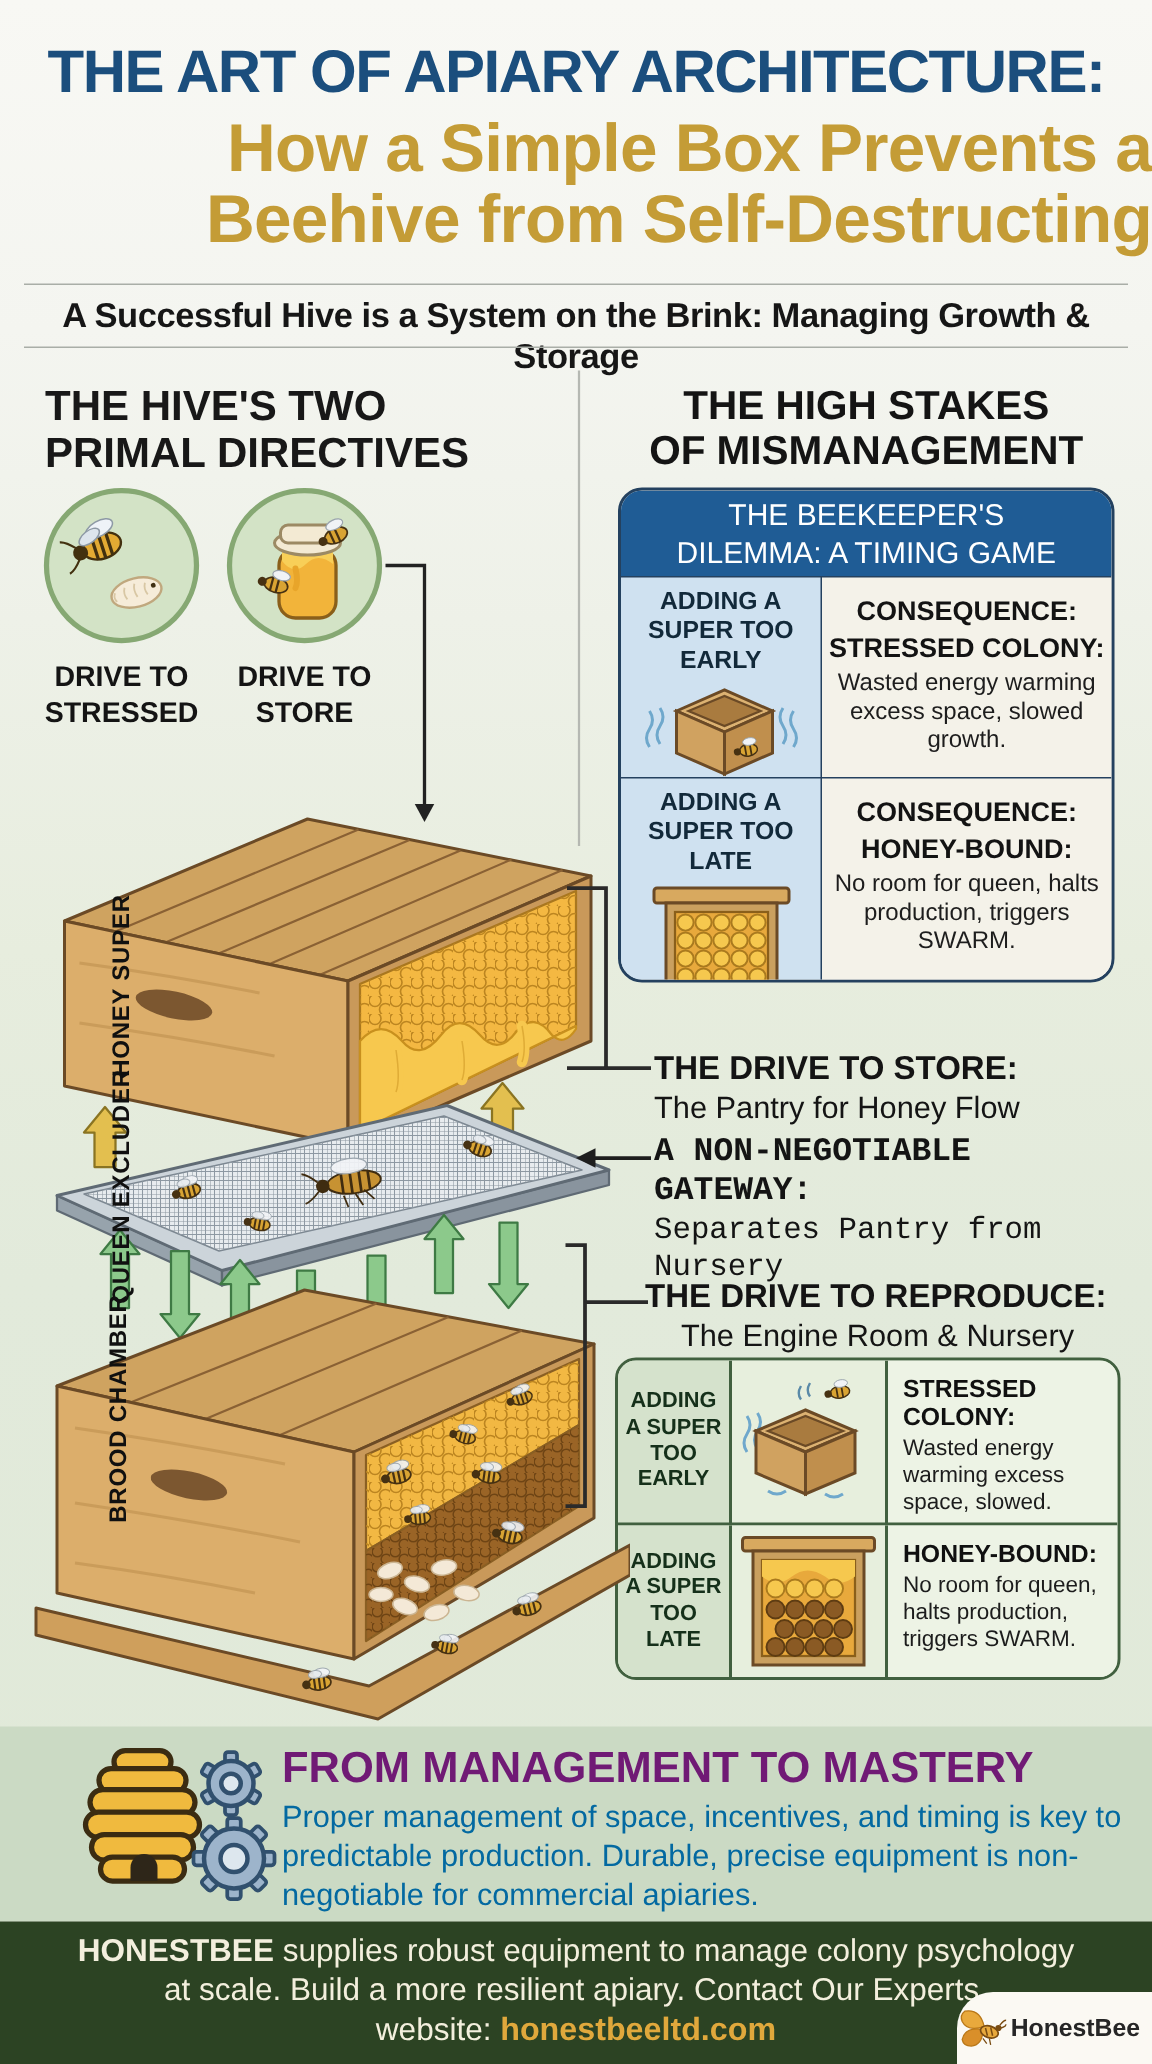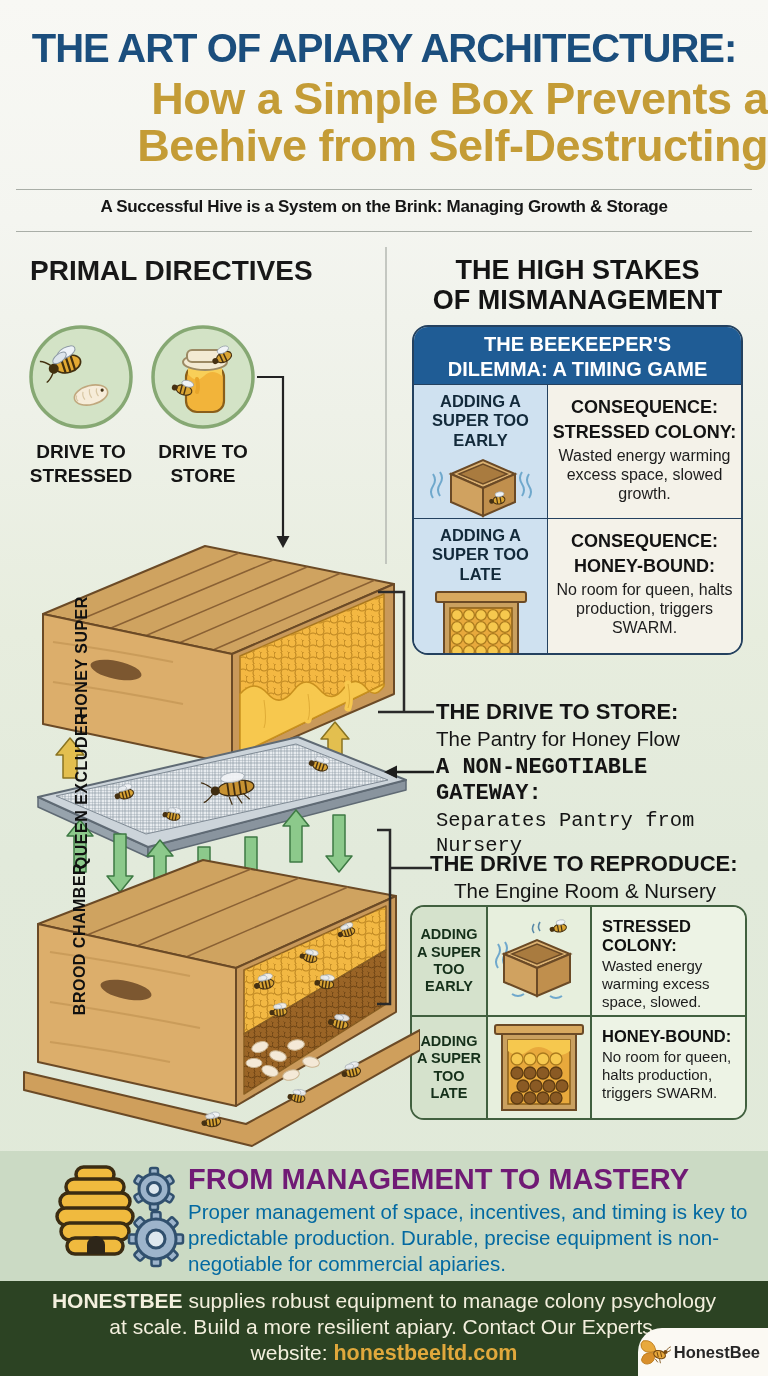--- a/index.html
+++ b/index.html
@@ -7,38 +7,38 @@
   .page { position:relative; width:768px; height:1376px; margin:0 auto; overflow:hidden;
           background:linear-gradient(180deg,#f8f8f4 0%,#f4f5f0 16%,#eef1e8 30%,#e7edde 46%,#e2eadb 62%,#e0e9d8 100%);}
   
   .title-blue { position:absolute; top:26px; left:0; width:768px; text-align:center;
       font-size:40px; font-weight:bold; letter-spacing:-1px; color:#1b4e7d; }
   .title-gold { position:absolute; top:76px; left:0; width:768px; text-align:right;
       font-size:45px; font-weight:bold; letter-spacing:-0.5px; color:#c49c36; line-height:1.04; }
   .rule { position:absolute; left:16px; width:736px; height:0; border-top:1.5px solid #a9aea7; }
   .rule1 { top:189px; } .rule2 { top:231px; }
   .subtitle { position:absolute; top:197px; left:0; width:768px; text-align:center;
-      font-size:17px; font-weight:bold; letter-spacing:-0.3px; color:#161616; }
+      font-size:23px; font-weight:bold; letter-spacing:-0.3px; color:#161616; }
   
   .dir-heading { position:absolute; top:256px; left:30px; width:360px;
       font-size:28px; font-weight:800; line-height:1.1; color:#181818; }
   .circle-icon { position:absolute; top:324px; width:106px; height:106px; }
   .circ1 { left:28px; } .circ2 { left:150px; }
   .dir-label { position:absolute; top:440px; width:152px; text-align:center;
       font-size:19px; font-weight:800; line-height:1.25; color:#141414; }
   .dl1 { left:5px; } .dl2 { left:127px; }
   .dir-body { position:absolute; top:477px; left:28px; width:270px;
       font-size:19px; line-height:1.32; color:#202020; }
   
   .stakes-heading { position:absolute; top:256px; left:412px; width:331px; text-align:center;
       font-size:27px; font-weight:800; line-height:1.1; color:#141414; }
   .dilemma { position:absolute; top:325px; left:412px; width:331px; height:330px;
       border:2.5px solid #24415f; border-radius:16px; overflow:hidden; background:#f4f2e9; }
   .dilemma-header { height:57px; background:#1f5c95; color:#fff; text-align:center;
-      font-size:20px; font-weight:bold; line-height:1.25; padding-top:5px; }
+      font-size:20px; font-weight:normal; line-height:1.25; padding-top:5px; }
   .dilemma-grid { display:grid; grid-template-columns:134px 1fr; grid-template-rows:134px 1fr; height:273px; }
   .dilemma-grid > div { border-top:1.5px solid #24415f; }
   .cause-cell { background:#cfe1f0; border-right:1.5px solid #24415f; text-align:center; padding-top:7px; }
   .cause-text { font-size:16.5px; font-weight:800; line-height:1.18; color:#12293a; }
   .cons-cell { background:#f4f2e9; text-align:center; padding-top:12px; }
   .cons-label { font-size:18px; font-weight:800; color:#131313; }
   .cons-title { font-size:18px; font-weight:800; color:#131313; margin-top:4px; }
   .cons-body  { font-size:16px; line-height:1.2; color:#1d1d1d; margin:3px auto 0; width:186px; }
   
   .vlabel { position:absolute; text-align:center; font-size:16px; font-weight:800; letter-spacing:0.5px;
@@ -93,20 +93,21 @@
   <div class="title-blue">THE ART OF APIARY ARCHITECTURE:</div>
   <div class="title-gold">
     <div>How a Simple Box Prevents a</div>
     <div>Beehive from Self-Destructing</div>
   </div>
   <div class="rule rule1"></div>
   <div class="subtitle">A Successful Hive is a System on the Brink: Managing Growth &amp; Storage</div>
   <div class="rule rule2"></div>
 
   <div class="dir-heading">
+    <div>THE HIVE'S TWO</div>
     <div>PRIMAL DIRECTIVES</div>
   </div>
 
   <svg class="circle-icon circ1" width="106" height="106" viewBox="0 0 106 106">
     <circle cx="53" cy="53" r="50" fill="#d3e3c6" stroke="#86a873" stroke-width="3.5"></circle>
     <g transform="translate(40,40) rotate(-18)">
       <ellipse cx="0" cy="0" rx="13" ry="8.5" fill="#e3aa33" stroke="#42300f" stroke-width="1.6"></ellipse>
       <path d="M-5,-8 L-5,8 M0,-8.5 L0,8.5 M5,-8 L5,8" stroke="#42300f" stroke-width="2.2"></path>
       <circle cx="-15" cy="0" r="5" fill="#42300f"></circle>
       <path d="M-17,-4 q-5,-6 -9,-7 M-17,4 q-5,6 -9,7" stroke="#42300f" stroke-width="1.4" fill="none"></path>

